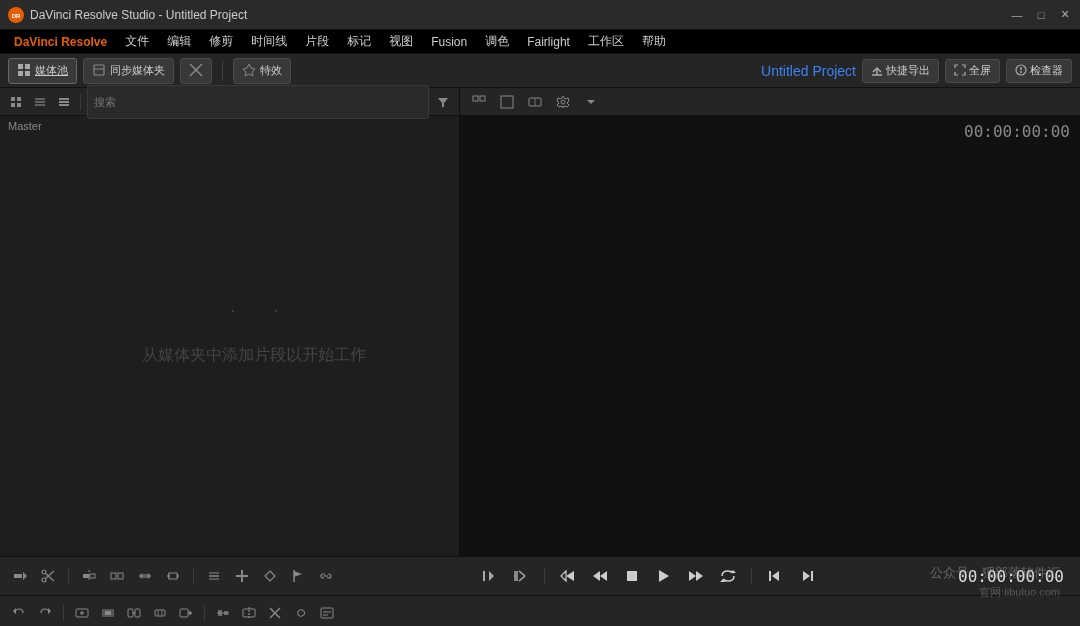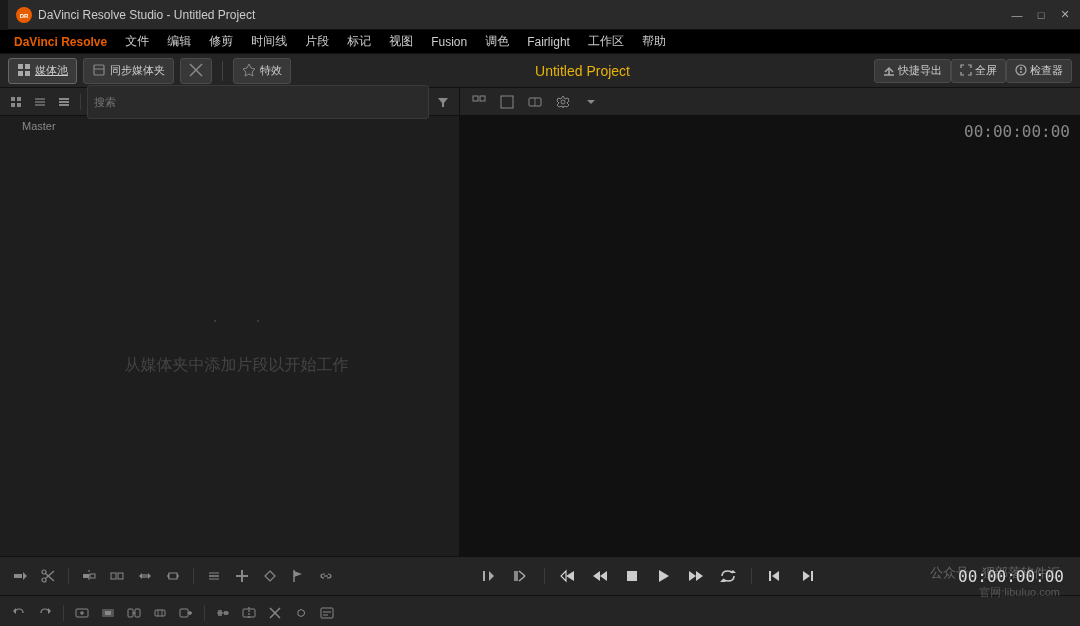--- a/index.html
+++ b/index.html
@@ -15,21 +15,20 @@
     }
 
     
     #title-bar {
       height: 30px;
       background: #2a2a2a;
       display: flex;
       align-items: center;
       padding: 0 8px;
       border-bottom: 1px solid #111;
-      margin-left: 8px;
     }
     #title-bar .app-icon {
       width: 16px;
       height: 16px;
       background: #e85d00;
       border-radius: 50%;
       margin-right: 6px;
       display: flex;
       align-items: center;
       justify-content: center;
@@ -110,29 +109,29 @@
       text-decoration: underline;
     }
     .toolbar-sep {
       width: 1px;
       height: 20px;
       background: #444;
       margin: 0 4px;
     }
     .title-center {
       flex: 1;
-      text-align: center;
+      text-align: right;
       font-size: 14px;
-      color: #eab308;
+      color: #3b82f6;
       font-weight: normal;
     }
     .toolbar-right {
       display: flex;
       align-items: center;
-      gap: 0;
+      gap: 6px;
       justify-content: flex-end;
     }
     .toolbar-right-btn {
       height: 24px;
       padding: 0 8px;
       background: #383838;
       border: 1px solid #4a4a4a;
       border-radius: 3px;
       color: #ccc;
       font-size: 11px;
@@ -185,22 +184,21 @@
       border: 1px solid #3a3a3a;
       border-radius: 3px;
       color: #ccc;
       font-size: 11px;
       padding: 16px 6px;
       height: 20px;
     }
     #media-pool-content {
       flex: 1;
       display: flex;
-      flex-direction: column;
-      margin-left: 14px;
+      flex-direction: row;
     }
     .master-label {
       padding: 4px 8px;
       font-size: 11px;
       color: #888;
     }
     #empty-pool {
       flex: 1;
       display: flex;
       flex-direction: column;

